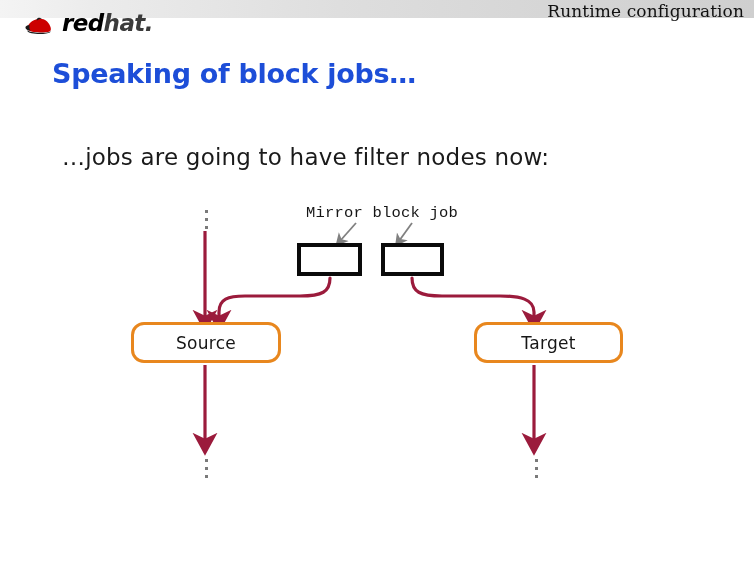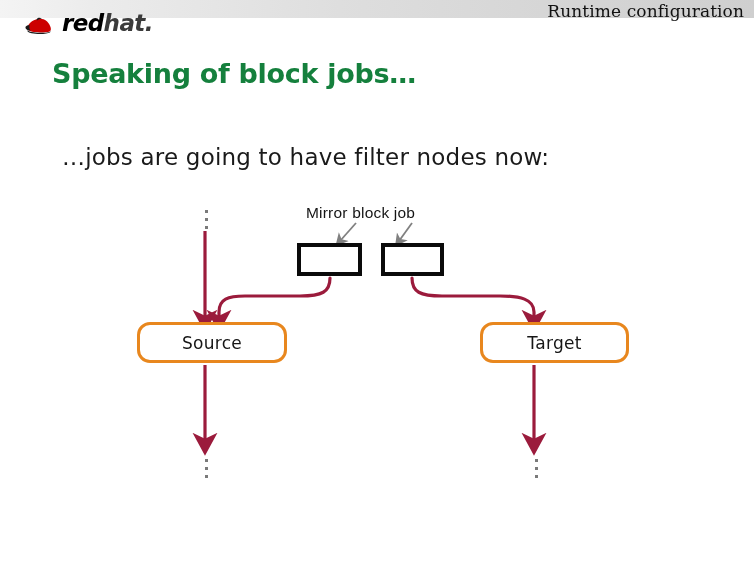--- a/index.html
+++ b/index.html
@@ -61,21 +61,21 @@
   #logo-wordmark .dot { color: #3b3b3b; }
 
   
   #slide-title {
     position: absolute;
     left: 52px;
     top: 58px;
     font-family: "DejaVu Sans", sans-serif;
     font-size: 27px;
     font-weight: bold;
-    color: #15803d;
+    color: #1d4ed8;
     letter-spacing: -0.3px;
     white-space: nowrap;
   }
 
   
   #body-line {
     position: absolute;
     left: 62px;
     top: 144px;
     font-family: "DejaVu Sans", sans-serif;
@@ -110,30 +110,29 @@
     border: 3px solid #e8871e;
     border-radius: 13px;
     box-sizing: border-box;
     display: flex;
     align-items: center;
     justify-content: center;
     font-family: "DejaVu Sans", sans-serif;
     font-size: 17px;
     color: #161616;
     letter-spacing: 0.3px;
-    margin-left: 6px;
   }
   #node-source { left: 131px; top: 322px; width: 150px; height: 41px; }
   #node-target { left: 474px; top: 322px; width: 149px; height: 41px; }
 
   #mirror-label {
     position: absolute;
     left: 306px;
     top: 204px;
-    font-family: Liberation Sans, sans-serif;
+    font-family: Liberation Mono, monospace;
     font-size: 15.5px;
     color: #151515;
     letter-spacing: 0.2px;
     white-space: nowrap;
   }
 
   .vdots {
     position: absolute;
     width: 4px;
     display: flex;

